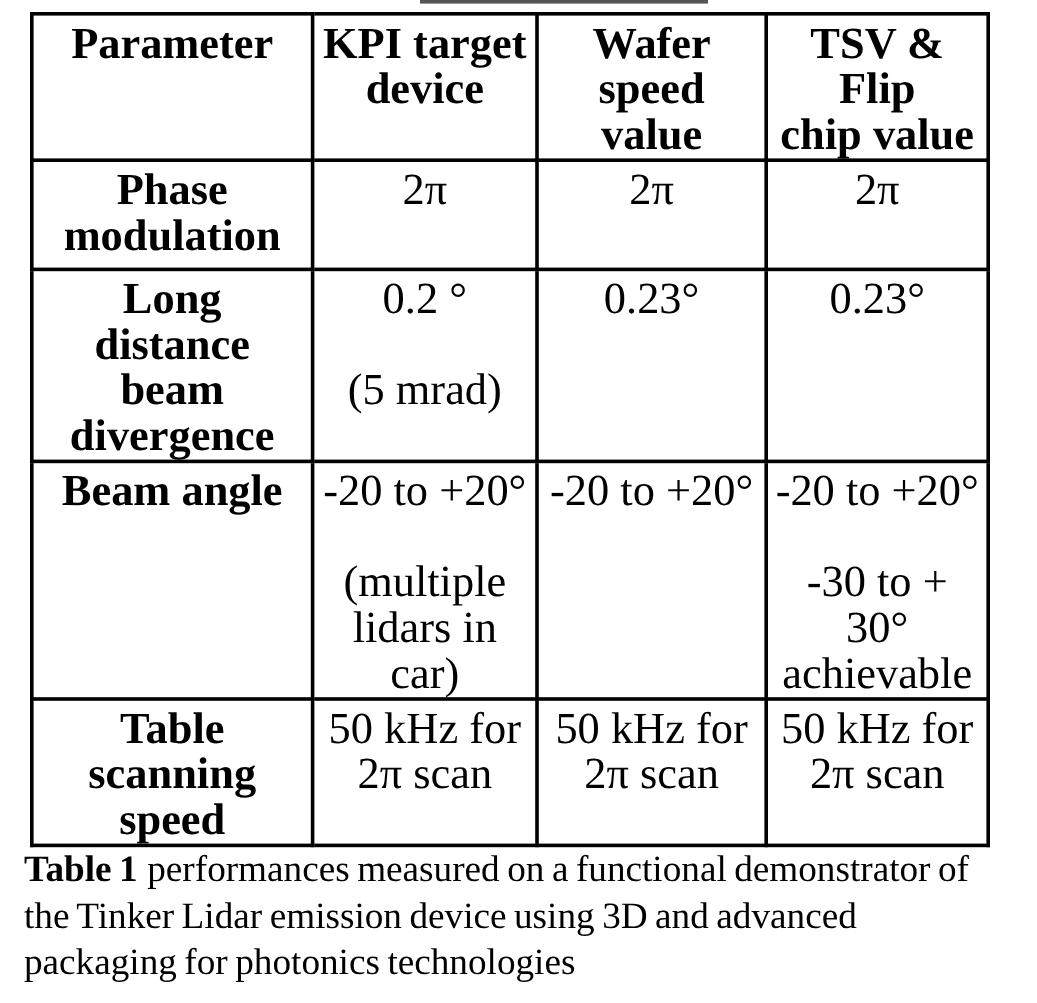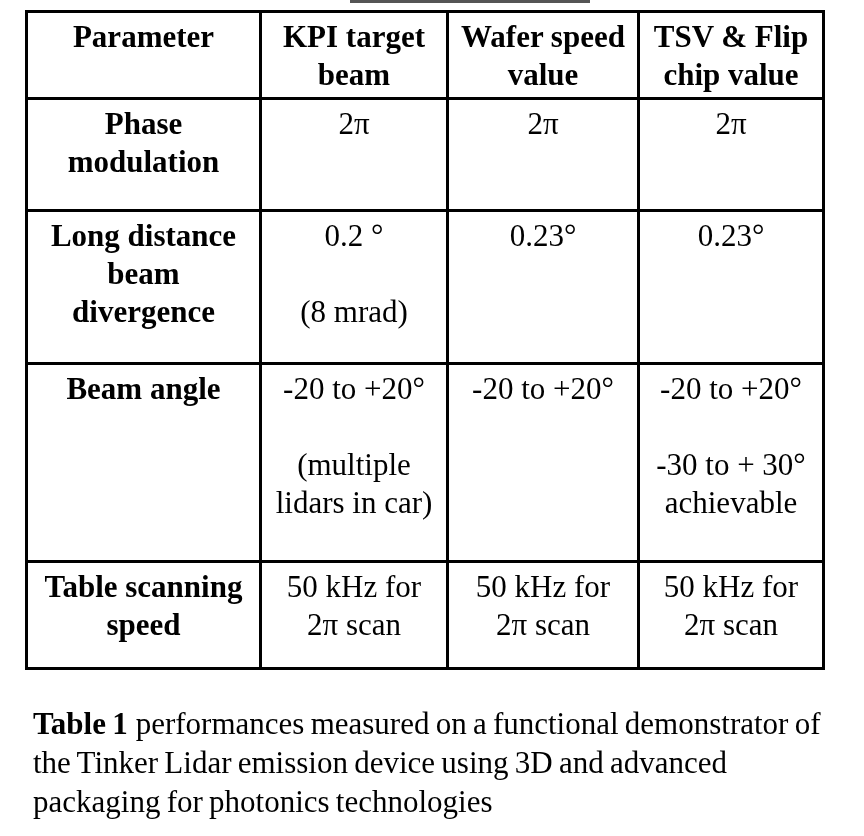--- a/index.html
+++ b/index.html
@@ -27,39 +27,39 @@
     left: 25px;
     top: 10px;
     width: 797px;
     height: 660px;
     border-collapse: collapse;
     table-layout: fixed;
   }
   table.kpi-table th,
   table.kpi-table td {
     border: 3px solid #000000;
-    font-size: 31px;
+    font-size: 37px;
     line-height: 38px;
     text-align: center;
     vertical-align: top;
     padding: 5px 6px 0 6px;
     white-space: pre-line;
     font-weight: normal;
   }
   table.kpi-table th { font-weight: bold; }
   table.kpi-table td.param-cell { font-weight: bold; }
   tr.row-header  { height: 87px; }
   tr.row-power   { height: 125px; }
   tr.row-phase   { height: 91px; margin-top: 44px; }
   tr.row-diverg  { height: 124px; padding-left: 31px; }
   tr.row-angle   { height: 146px; }
   tr.row-speed   { height: 87px; }
   .caption {
     position: absolute;
-    left: 33px;
+    left: 20px;
     top: 704px;
     width: 818px;
     font-size: 31px;
     line-height: 39px;
     word-spacing: -1.5px;
     text-align: left;
   }
   .caption .caption-label { font-weight: bold; margin-right: 8px; }
 </style>
 </head>
@@ -73,42 +73,42 @@
     <colgroup>
       <col style="width:234px">
       <col style="width:187px">
       <col style="width:191px">
       <col style="width:185px">
     </colgroup>
     <thead>
       <tr class="row-header">
         <th>Parameter</th>
         <th>KPI target
-beam</th>
+device</th>
         <th>Wafer speed
 value</th>
         <th>TSV &amp; Flip
 chip value</th>
       </tr>
     </thead>
     <tbody>
       <tr class="row-phase">
         <td class="param-cell">Phase
 modulation</td>
         <td>2π</td>
         <td>2π</td>
         <td>2π</td>
       </tr>
       <tr class="row-diverg">
         <td class="param-cell">Long distance
 beam
 divergence</td>
         <td>0.2 °
 
-(8 mrad)</td>
+(5 mrad)</td>
         <td>0.23°</td>
         <td>0.23°</td>
       </tr>
       <tr class="row-angle">
         <td class="param-cell">Beam angle</td>
         <td>-20 to +20°
 
 (multiple
 lidars in car)</td>
         <td>-20 to +20°</td>

